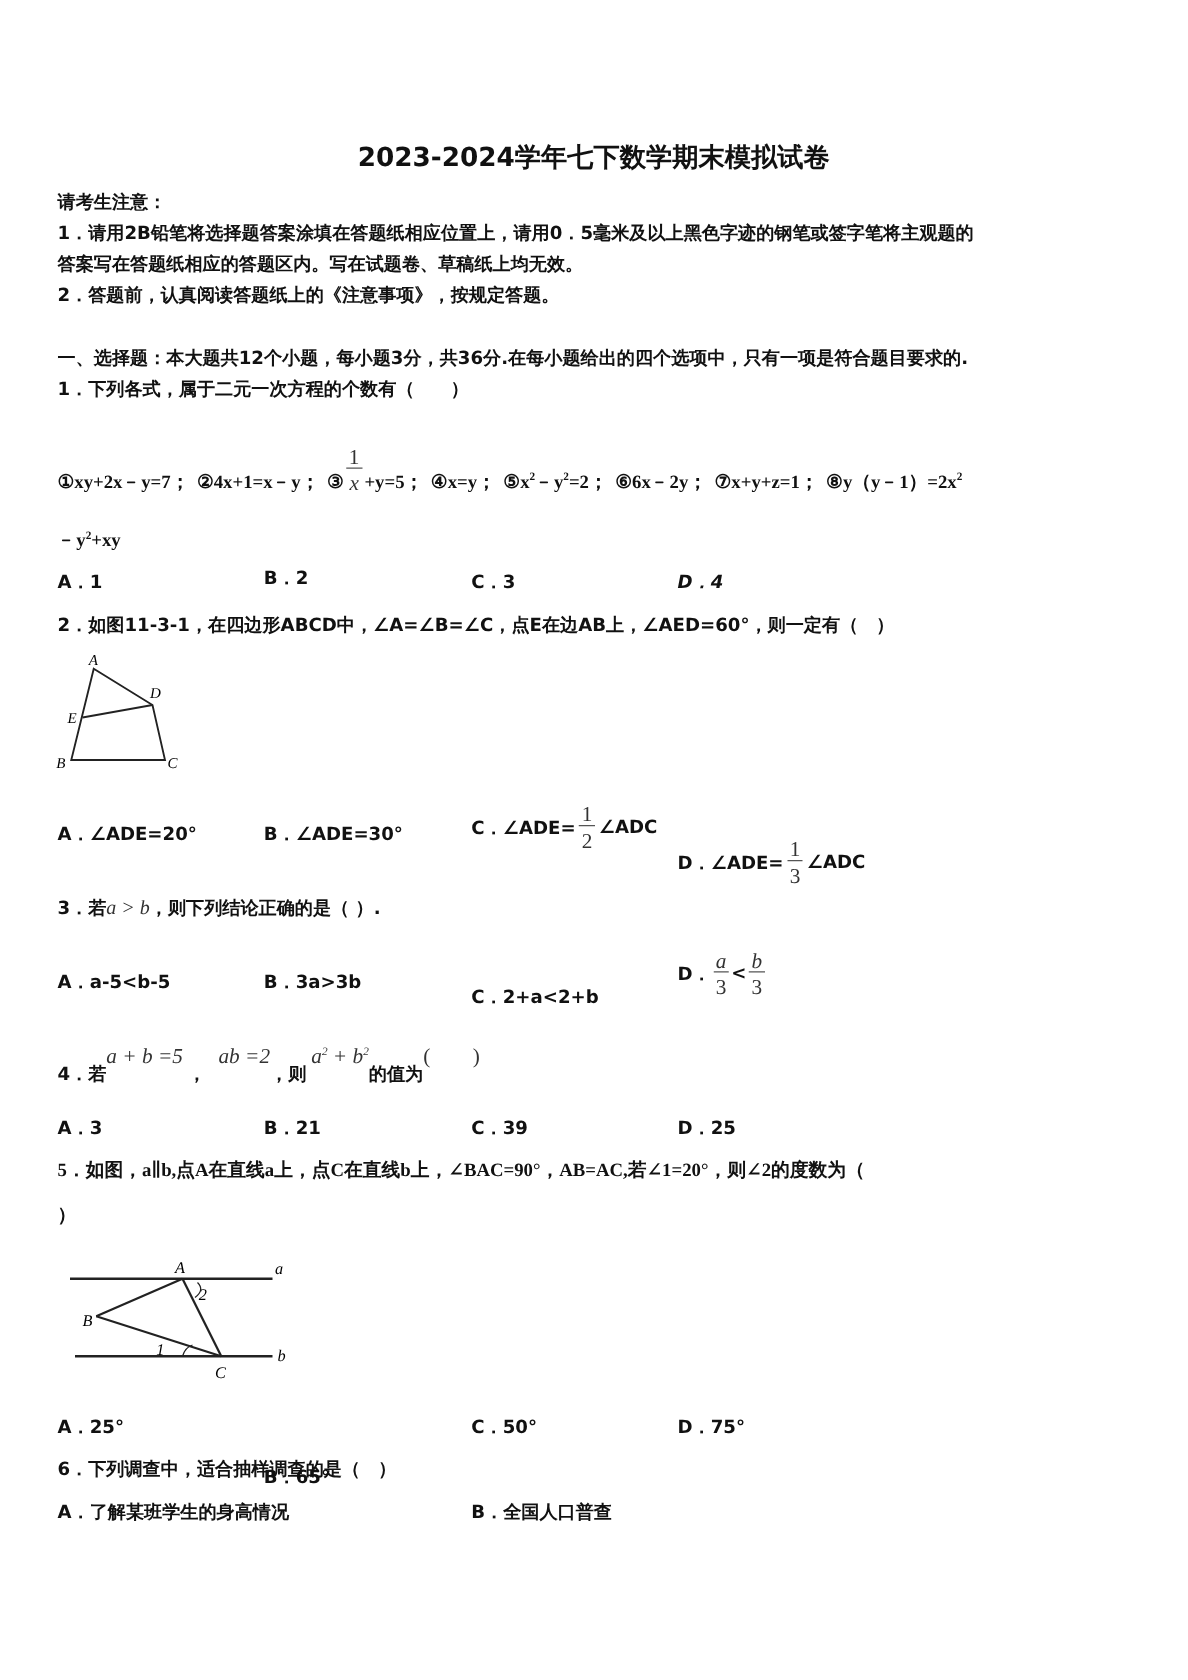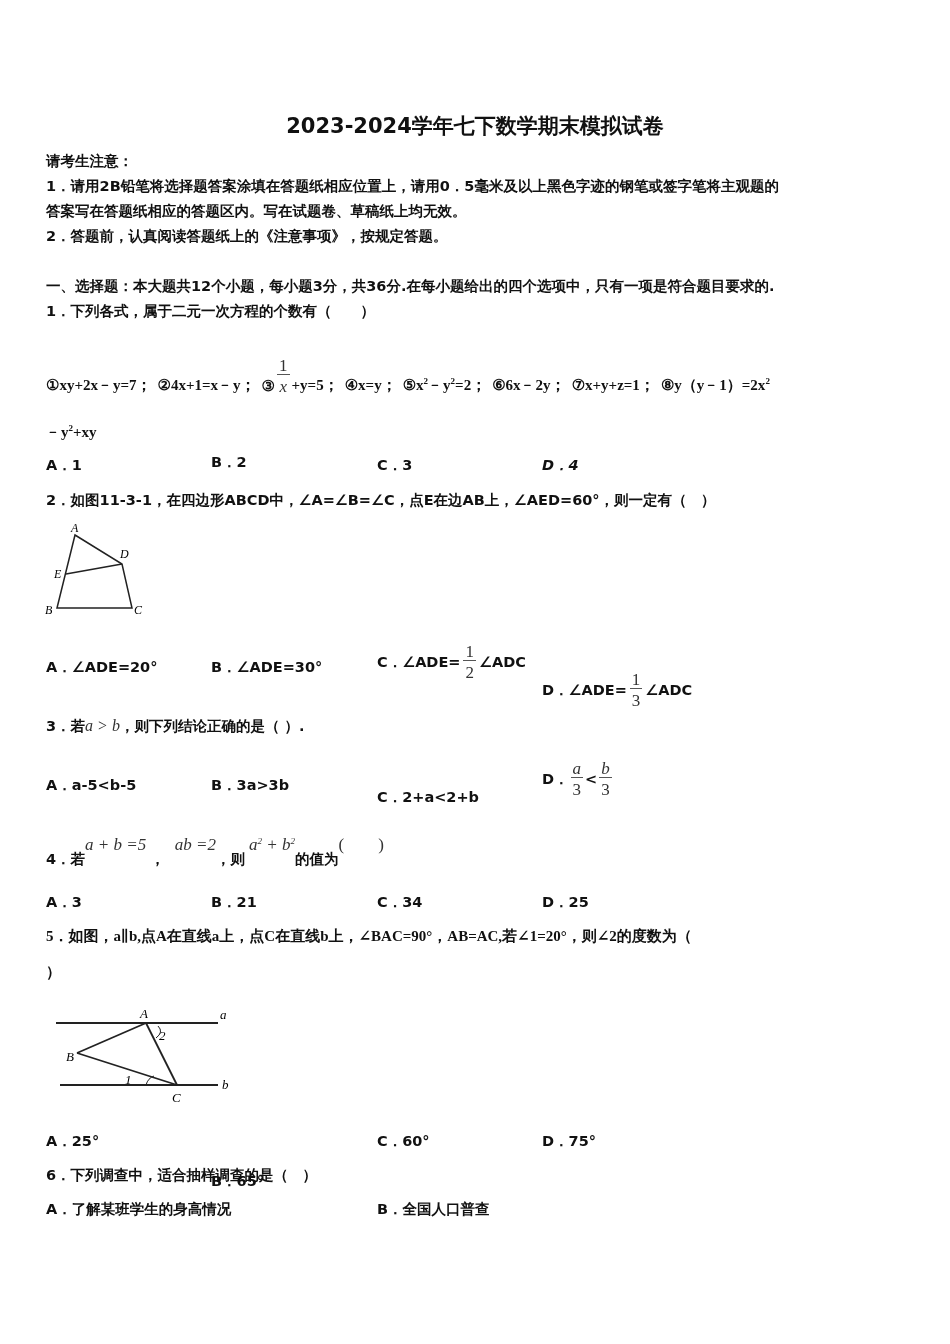--- a/index.html
+++ b/index.html
@@ -96,21 +96,21 @@
       <span class="num mathi">b</span>
       <span class="den">3</span>
     </span>
 </div>
 
 <div class="abs txt" style="top:833px;left:46px;height:40px;">
   <span style="position:relative;top:14px;">4．若</span><span class="mathi" style="font-size:17px;">a + b =5</span><span style="position:relative;top:14px;margin-left:4px;">，</span><span class="mathi" style="font-size:17px;margin-left:10px;">ab =2</span><span style="position:relative;top:14px;">，则</span><span class="mathi" style="font-size:17px;margin-left:4px;"><span>a</span><sup>2</sup><span> + b</span><sup>2</sup></span><span style="position:relative;top:14px;">的值为</span><span class="mathi" style="font-size:17px;font-style:normal;">(　　)</span>
 </div>
 <div class="abs opt" style="top:893px;left:46px;">A．3</div>
 <div class="abs opt" style="top:893px;left:211px;">B．21</div>
-<div class="abs opt" style="top:893px;left:377px;">C．34</div>
+<div class="abs opt" style="top:893px;left:377px;">C．39</div>
 <div class="abs opt" style="top:893px;left:542px;">D．25</div>
 
 <div class="abs txt serif" style="top:927px;left:46px;font-size:15px;">5．如图，a∥b,点A在直线a上，点C在直线b上，∠BAC=90°，AB=AC,若∠1=20°，则∠2的度数为（</div>
 <div class="abs txt serif" style="top:963px;left:46px;font-size:15px;">）</div>
 <svg class="abs" style="top:1000px;left:50px;" width="200" height="110">
   <line x1="6" y1="23" x2="168" y2="23" stroke="#222" stroke-width="2"></line>
   <line x1="10" y1="85" x2="168" y2="85" stroke="#222" stroke-width="2"></line>
   <line x1="96" y1="23" x2="27" y2="53" stroke="#222" stroke-width="1.8"></line>
   <line x1="27" y1="53" x2="127" y2="85" stroke="#222" stroke-width="1.8"></line>
   <line x1="96" y1="23" x2="127" y2="85" stroke="#222" stroke-width="1.8"></line>
@@ -119,18 +119,18 @@
   <text x="90" y="18" font-size="13">A</text>
   <text x="170" y="19" font-size="13">a</text>
   <text x="109" y="40" font-size="13">2</text>
   <text x="16" y="61" font-size="13">B</text>
   <text x="75" y="84" font-size="13">1</text>
   <text x="122" y="102" font-size="13">C</text>
   <text x="172" y="89" font-size="13">b</text>
 </svg>
 <div class="abs opt" style="top:1132px;left:46px;">A．25°</div>
 <div class="abs opt" style="top:1132px;left:211px;margin-top:40px;">B．65°</div>
-<div class="abs opt" style="top:1132px;left:377px;">C．60°</div>
+<div class="abs opt" style="top:1132px;left:377px;">C．50°</div>
 <div class="abs opt" style="top:1132px;left:542px;">D．75°</div>
 
 <div class="abs txt" style="top:1166px;left:46px;">6．下列调查中，适合抽样调查的是（　）</div>
 <div class="abs opt" style="top:1200px;left:46px;">A．了解某班学生的身高情况</div>
 <div class="abs opt" style="top:1200px;left:377px;">B．全国人口普查</div>
 
 </body></html>

